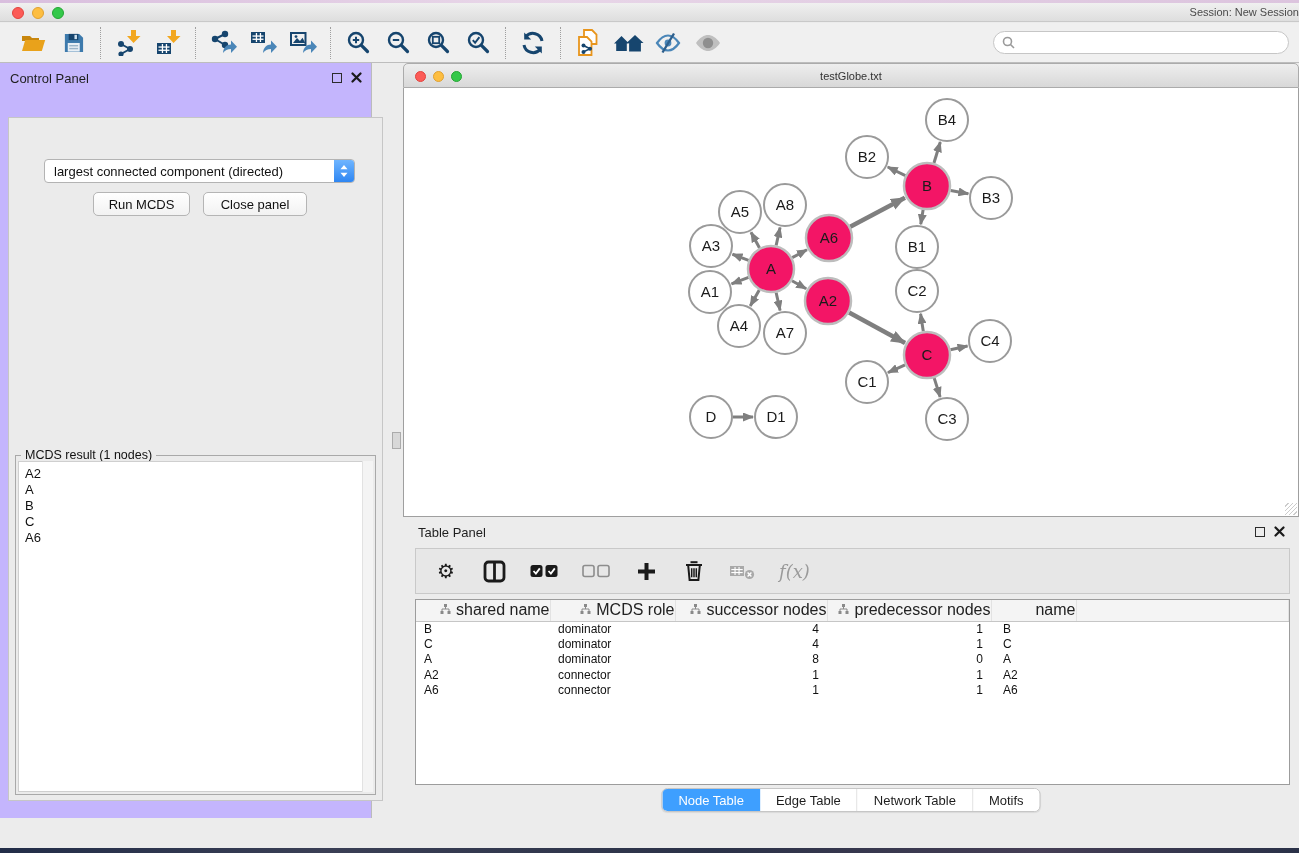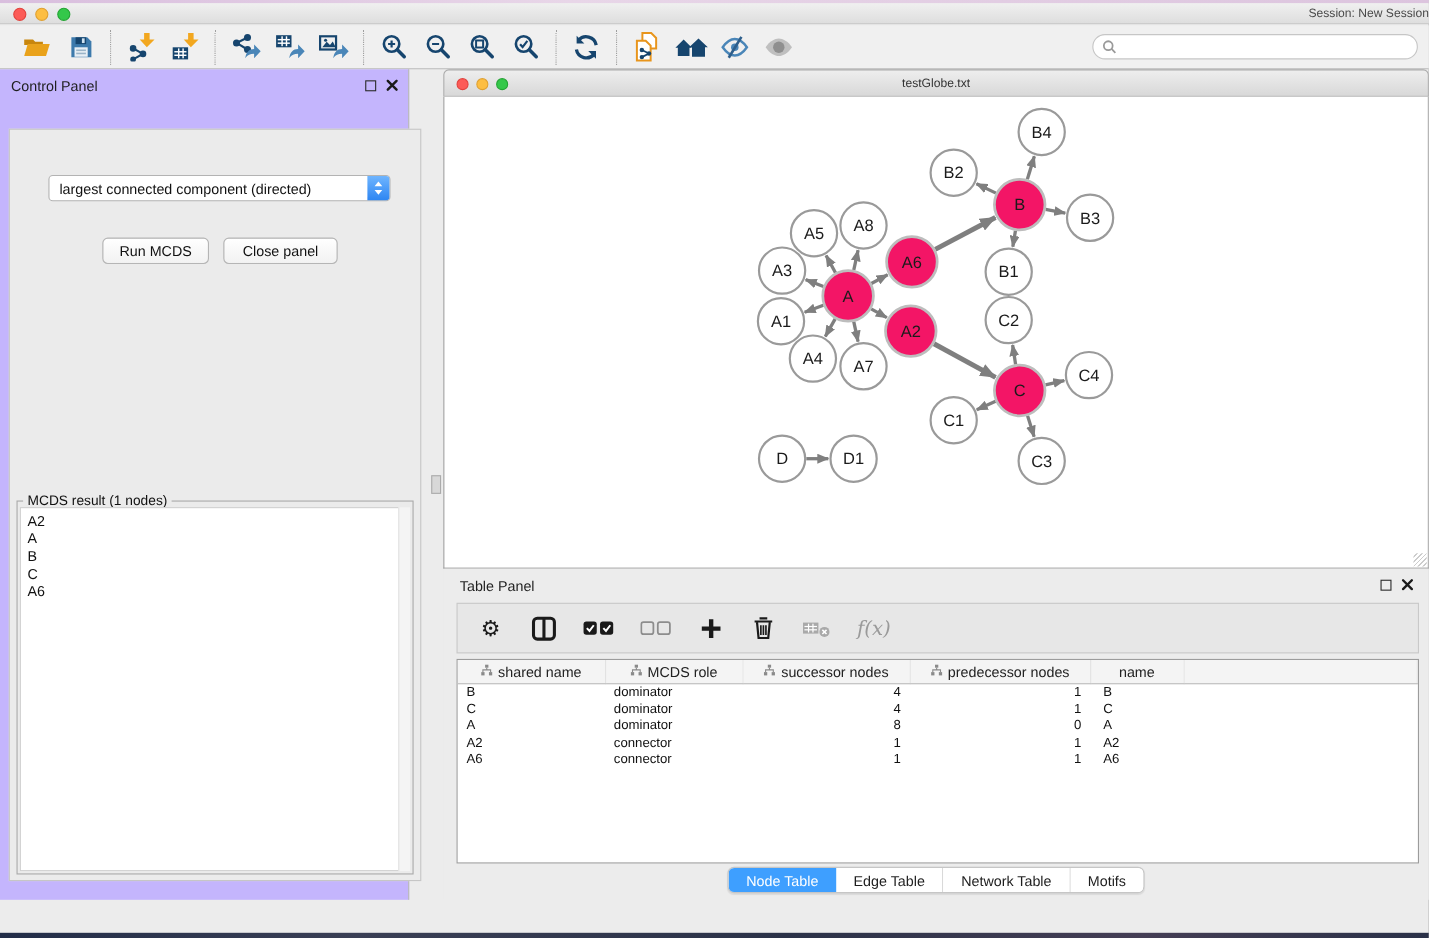--- a/index.html
+++ b/index.html
@@ -32,21 +32,21 @@
   .close-btn { display:inline-flex; cursor:pointer; }
   .cp-tabs { position:absolute; left:78px; top:32px; height:23px; display:flex; border:1px solid #C6C6C6; border-radius:6px; overflow:hidden; background:#fff; box-shadow:0 1px 1px rgba(0,0,0,.08); }
   .seg-tab { padding:0 13px; font-size:13px; line-height:22px; color:#1d1d1d; border-right:1px solid #D8D8D8; cursor:pointer; white-space:nowrap; background:#fff; }
   .seg-tab:last-child { border-right:none; }
   .seg-tab.active { background:#3E9FFF; color:#fff; border-right:none; }
   .cp-content { position:absolute; left:8px; top:54px; width:375px; height:684px; background:#EBEBEB; border:1px solid #C6C6C6; }
   .opt-label { position:absolute; left:0; width:100%; top:18px; text-align:center; font-size:13px; color:#111; }
   .select-box { position:absolute; left:35px; top:41px; width:311px; height:24px; background:#fff; border:1px solid #B3B3B3; border-radius:4px; display:flex; align-items:center; cursor:pointer; }
   .select-value { flex:1; padding-left:9px; font-size:13px; color:#111; white-space:nowrap; overflow:hidden; }
   .select-stepper { width:20px; height:22px; border-radius:0 3px 3px 0; background:linear-gradient(#6FB5FF,#2E86F2); display:flex; align-items:center; justify-content:center; }
-  .cp-btn { position:absolute; top:74px; height:24px; background:linear-gradient(#FFFFFF,#F2F2F2); border:1px solid #B5B5B5; border-radius:5px; font-size:13px; color:#111; display:flex; align-items:center; justify-content:center; cursor:pointer; font-family:"Liberation Sans",sans-serif;margin-top:24px; }
+  .cp-btn { position:absolute; top:74px; height:24px; background:linear-gradient(#FFFFFF,#F2F2F2); border:1px solid #B5B5B5; border-radius:5px; font-size:13px; color:#111; display:flex; align-items:center; justify-content:center; cursor:pointer; font-family:"Liberation Sans",sans-serif; }
   .run-btn { left:84px; width:97px; }
   .closep-btn { left:194px; width:104px; }
   .result-group { position:absolute; left:6px; top:337px; width:361px; height:340px; border:1px solid #A9A9A9; }
   .result-legend { position:absolute; top:-8px; left:5px; background:#EBEBEB; padding:0 4px; font-size:12.5px; color:#111; }
   .result-list { position:absolute; left:2px; right:2px; top:5px; bottom:2px; background:#fff; border:1px solid #CFCFCF; overflow:hidden; padding:4px 0 0 6px; }
   .scroll-track { position:absolute; right:2px; top:5px; bottom:2px; width:11px; background:#F4F4F4; border-left:1px solid #E2E2E2; }
   .result-item { font-size:13px; color:#111; line-height:16px; cursor:default; }
 
   .v-handle { position:absolute; left:392px; top:432px; width:9px; height:17px; background:#D8D8D8; border:1px solid #ABABAB; cursor:col-resize; }
   .h-handle { position:absolute; left:845px; top:517px; width:17px; height:8px; background:#D8D8D8; border:1px solid #ABABAB; cursor:row-resize; }
@@ -64,21 +64,21 @@
   
   .table-panel { position:absolute; left:403px; top:517px; width:896px; height:301px; background:#ECECEC; }
   .tp-title { position:absolute; left:15px; top:8px; font-size:13px; color:#1f1f1f; }
   .tp-btns { position:absolute; right:14px; top:9px; display:flex; gap:9px; align-items:center; }
   .tp-toolbar { position:absolute; left:12px; top:31px; right:9px; height:46px; background:#E7E7E7; border:1px solid #C9C9C9; display:flex; align-items:center; gap:24px; padding-left:18px; }
   .tp-icon { display:flex; align-items:center; justify-content:center; min-width:24px; cursor:pointer; }
   .glyph { font-family:"DejaVu Sans",sans-serif; color:#1a1a1a; }
   .fx { font-family:"DejaVu Serif",serif; font-style:italic; font-size:18px; color:#9a9a9a; }
   .tp-table-wrap { position:absolute; left:12px; top:82px; right:9px; bottom:33px; background:#fff; border:1px solid #9C9C9C; overflow:hidden; }
   table.node-table { border-collapse:collapse; table-layout:fixed; width:100%; }
-  table.node-table th { height:21px; background:#F4F4F4; border-bottom:1px solid #C6C6C6; border-right:1px solid #E2E2E2; font-weight:normal; font-size:13px; color:#222; text-align:center; white-space:nowrap; overflow:hidden; }
+  table.node-table th { height:21px; background:#F4F4F4; border-bottom:1px solid #C6C6C6; border-right:1px solid #E2E2E2; font-weight:normal; font-size:16px; color:#222; text-align:right; white-space:nowrap; overflow:hidden; }
   table.node-table th .th-inner { display:inline-flex; align-items:center; gap:5px; }
   table.node-table td { font-size:12px; color:#111; height:15.5px; line-height:15px; padding:0 8px; white-space:nowrap; overflow:hidden; }
   table.node-table td.num { text-align:right; }
   table.node-table td.name-col { padding-left:12px; }
   .tp-tabs { position:absolute; left:50%; transform:translateX(-50%); bottom:6px; height:24px; display:flex; border:1px solid #C6C6C6; border-radius:6px; overflow:hidden; background:#fff; box-shadow:0 1px 1px rgba(0,0,0,.08); }
   .tp-tabs .seg-tab { line-height:23px; padding:0 16px; }
 
   
   .status-bar { position:absolute; left:0; top:818px; width:100%; height:30px; background:#EDEDED; border-top:1px solid #C2C2C2; }
   .list-btn { position:absolute; left:12px; top:4px; width:25px; height:22px; background:#F7F7F7; border:1px solid #B9B9B9; border-radius:3px; display:flex; align-items:center; justify-content:center; cursor:pointer; }

